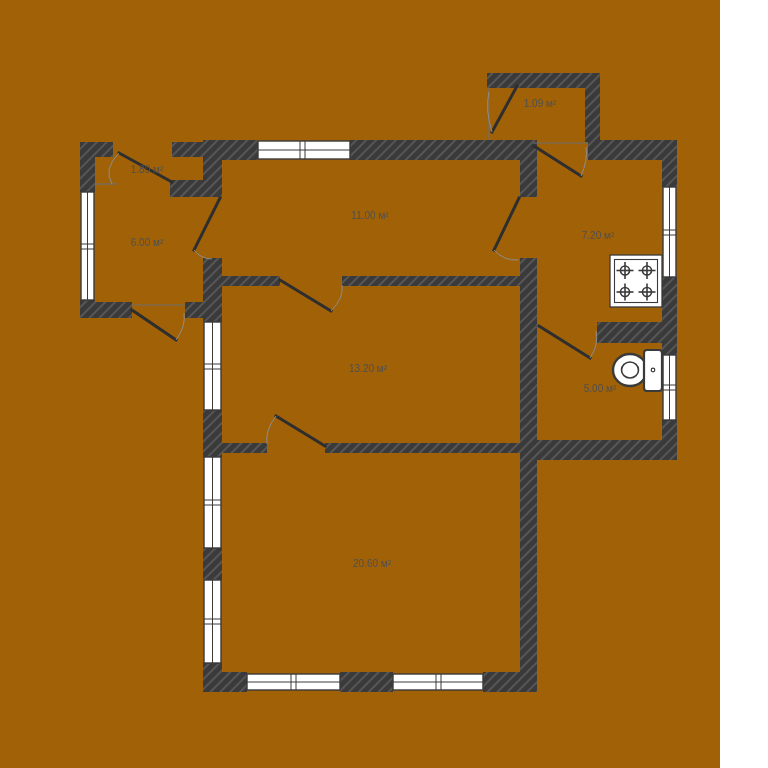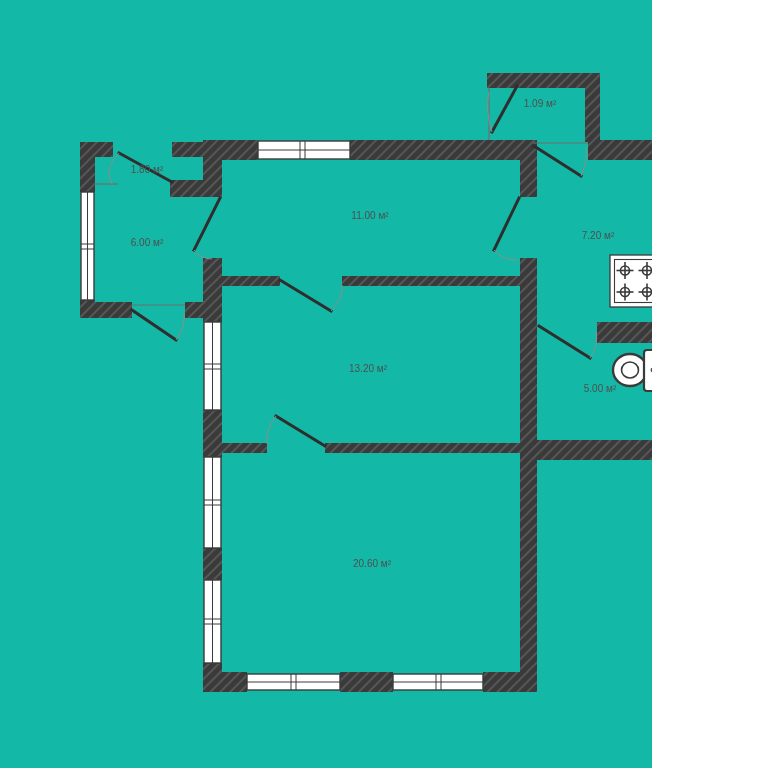--- a/index.html
+++ b/index.html
@@ -1,16 +1,16 @@
 <!DOCTYPE html>
 <html><head>
 <meta charset="utf-8">
 <style>
   html,body{margin:0;padding:0;background:#ffffff;}
-  .stage{position:relative;width:652px;height:768px;background:#14b8a6;overflow:hidden;}
+  .stage{position:relative;width:720px;height:768px;background:#a16207;overflow:hidden;}
   svg{display:block;}
   .win{fill:#ffffff;stroke:#3a3a3a;stroke-width:1.4;}
   .winline{stroke:#3a3a3a;stroke-width:1;}
   .thin{stroke:#6f6f6f;stroke-width:1.2;fill:none;}
   .leaf{stroke:#2e2e2e;stroke-width:3;stroke-linecap:square;}
   .arc{stroke:#8d8d8d;stroke-width:1;fill:none;}
   .fixture{fill:#ffffff;stroke:#3a3a3a;}
   .room-label{font-family:"Liberation Sans",sans-serif;font-size:10px;fill:#4f4f4f;}
 </style>
 </head>

